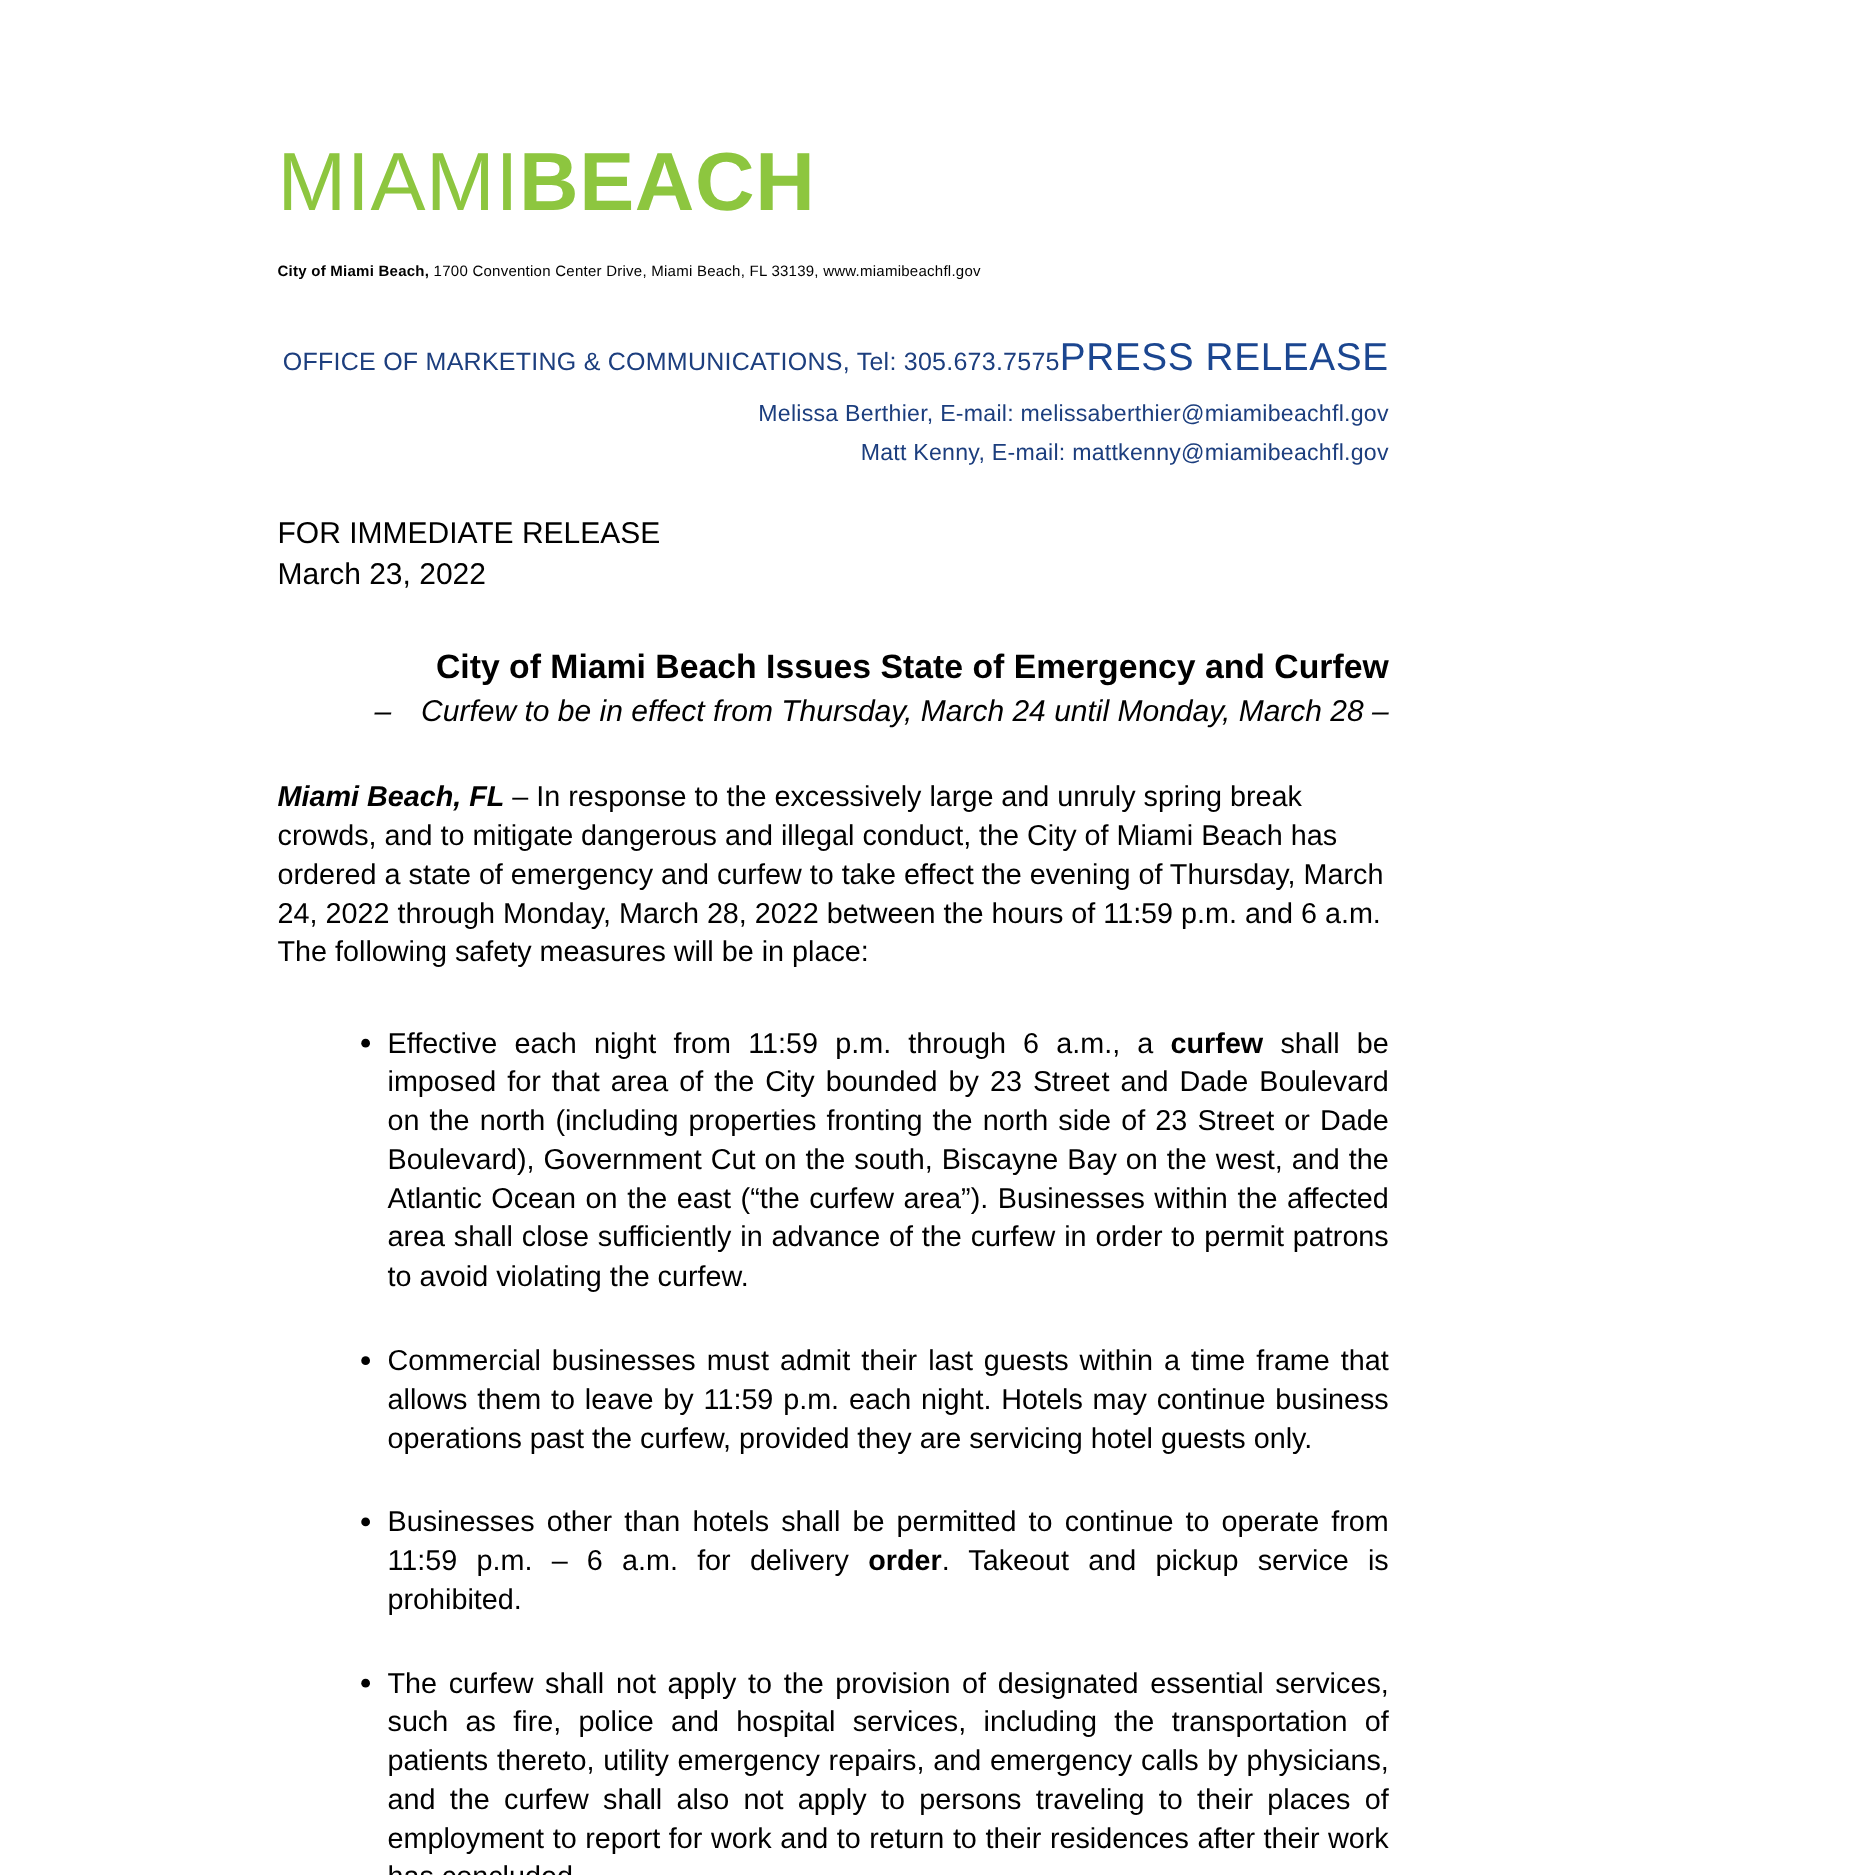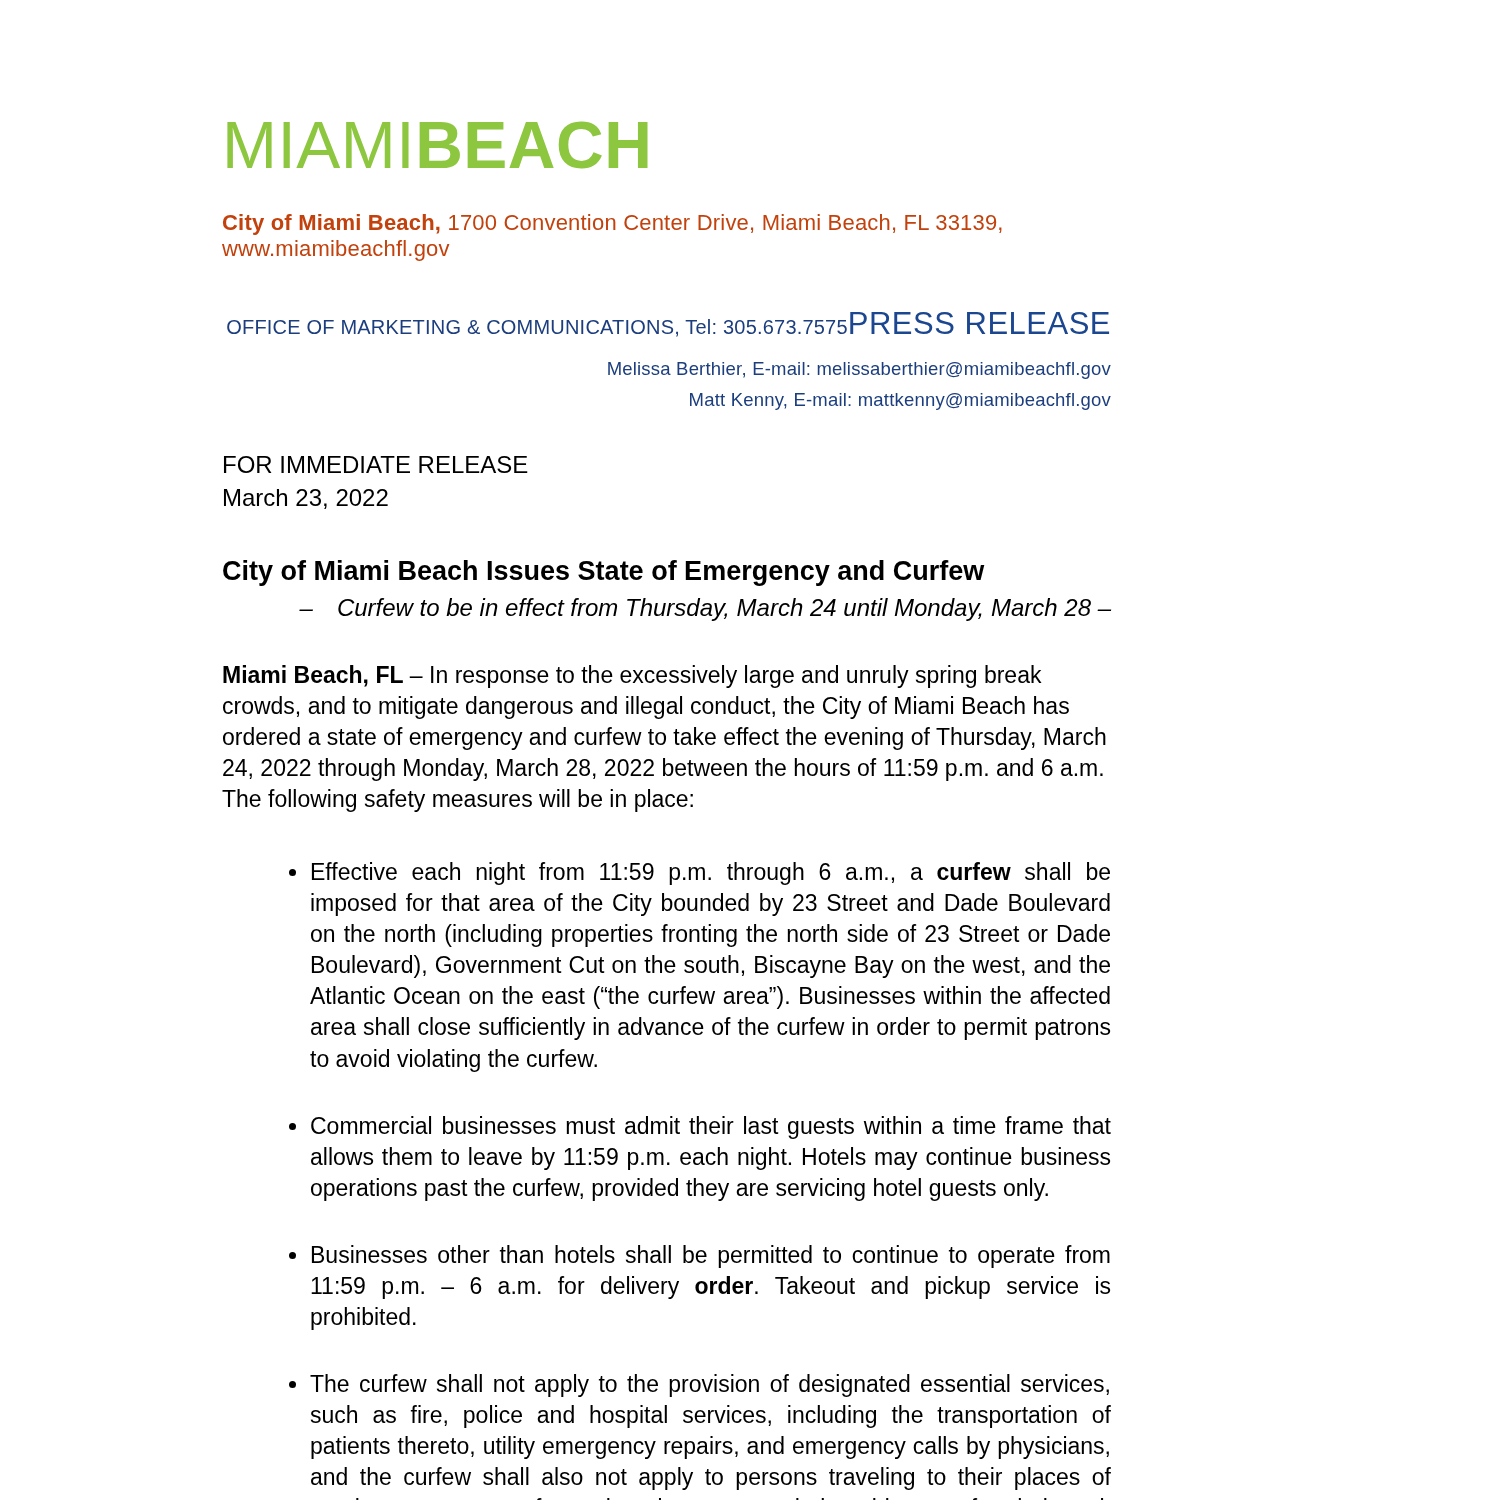--- a/index.html
+++ b/index.html
@@ -30,22 +30,22 @@
     color: #8DC63F;
     font-weight: 400;
   }
   .logo-beach {
     color: #8DC63F;
     font-weight: 700;
   }
   
   .address {
     margin: 0 0 44px 0;
-    font-size: 22px;
-    color: #c2410c;
+    font-size: 12px;
+    color: #000000;
     letter-spacing: 0.2px;
   }
   .address b { font-weight: 700; }
   .office-row {
     display: flex;
     justify-content: flex-end;
     align-items: baseline;
     margin: 0 0 16px 0;
   }
   .office {
@@ -74,38 +74,38 @@
   .date {
     margin: 5px 0 0 0;
     font-size: 24px;
     color: #000;
   }
   
   .title {
     margin: 44px 0 0 0;
     font-size: 27px;
     font-weight: 700;
-    text-align: left;
+    text-align: right;
     color: #000;
   }
   .subtitle {
     margin: 7px 0 0 0;
     font-size: 24px;
     font-style: italic;
     text-align: right;
     color: #000;
   }
   
   .lead {
     margin: 38px 0 0 0;
     font-size: 23px;
     line-height: 1.35;
     color: #000;
   }
-  .lead b { font-weight: 700; }
+  .lead b { font-weight: 700; font-style: italic; }
   ul.bullets {
     margin: 42px 0 0 0;
     padding: 0 0 0 88px;
     list-style: disc outside;
   }
   ul.bullets li {
     margin: 0 0 36px 0;
     font-size: 23px;
     line-height: 1.35;
     text-align: justify;

